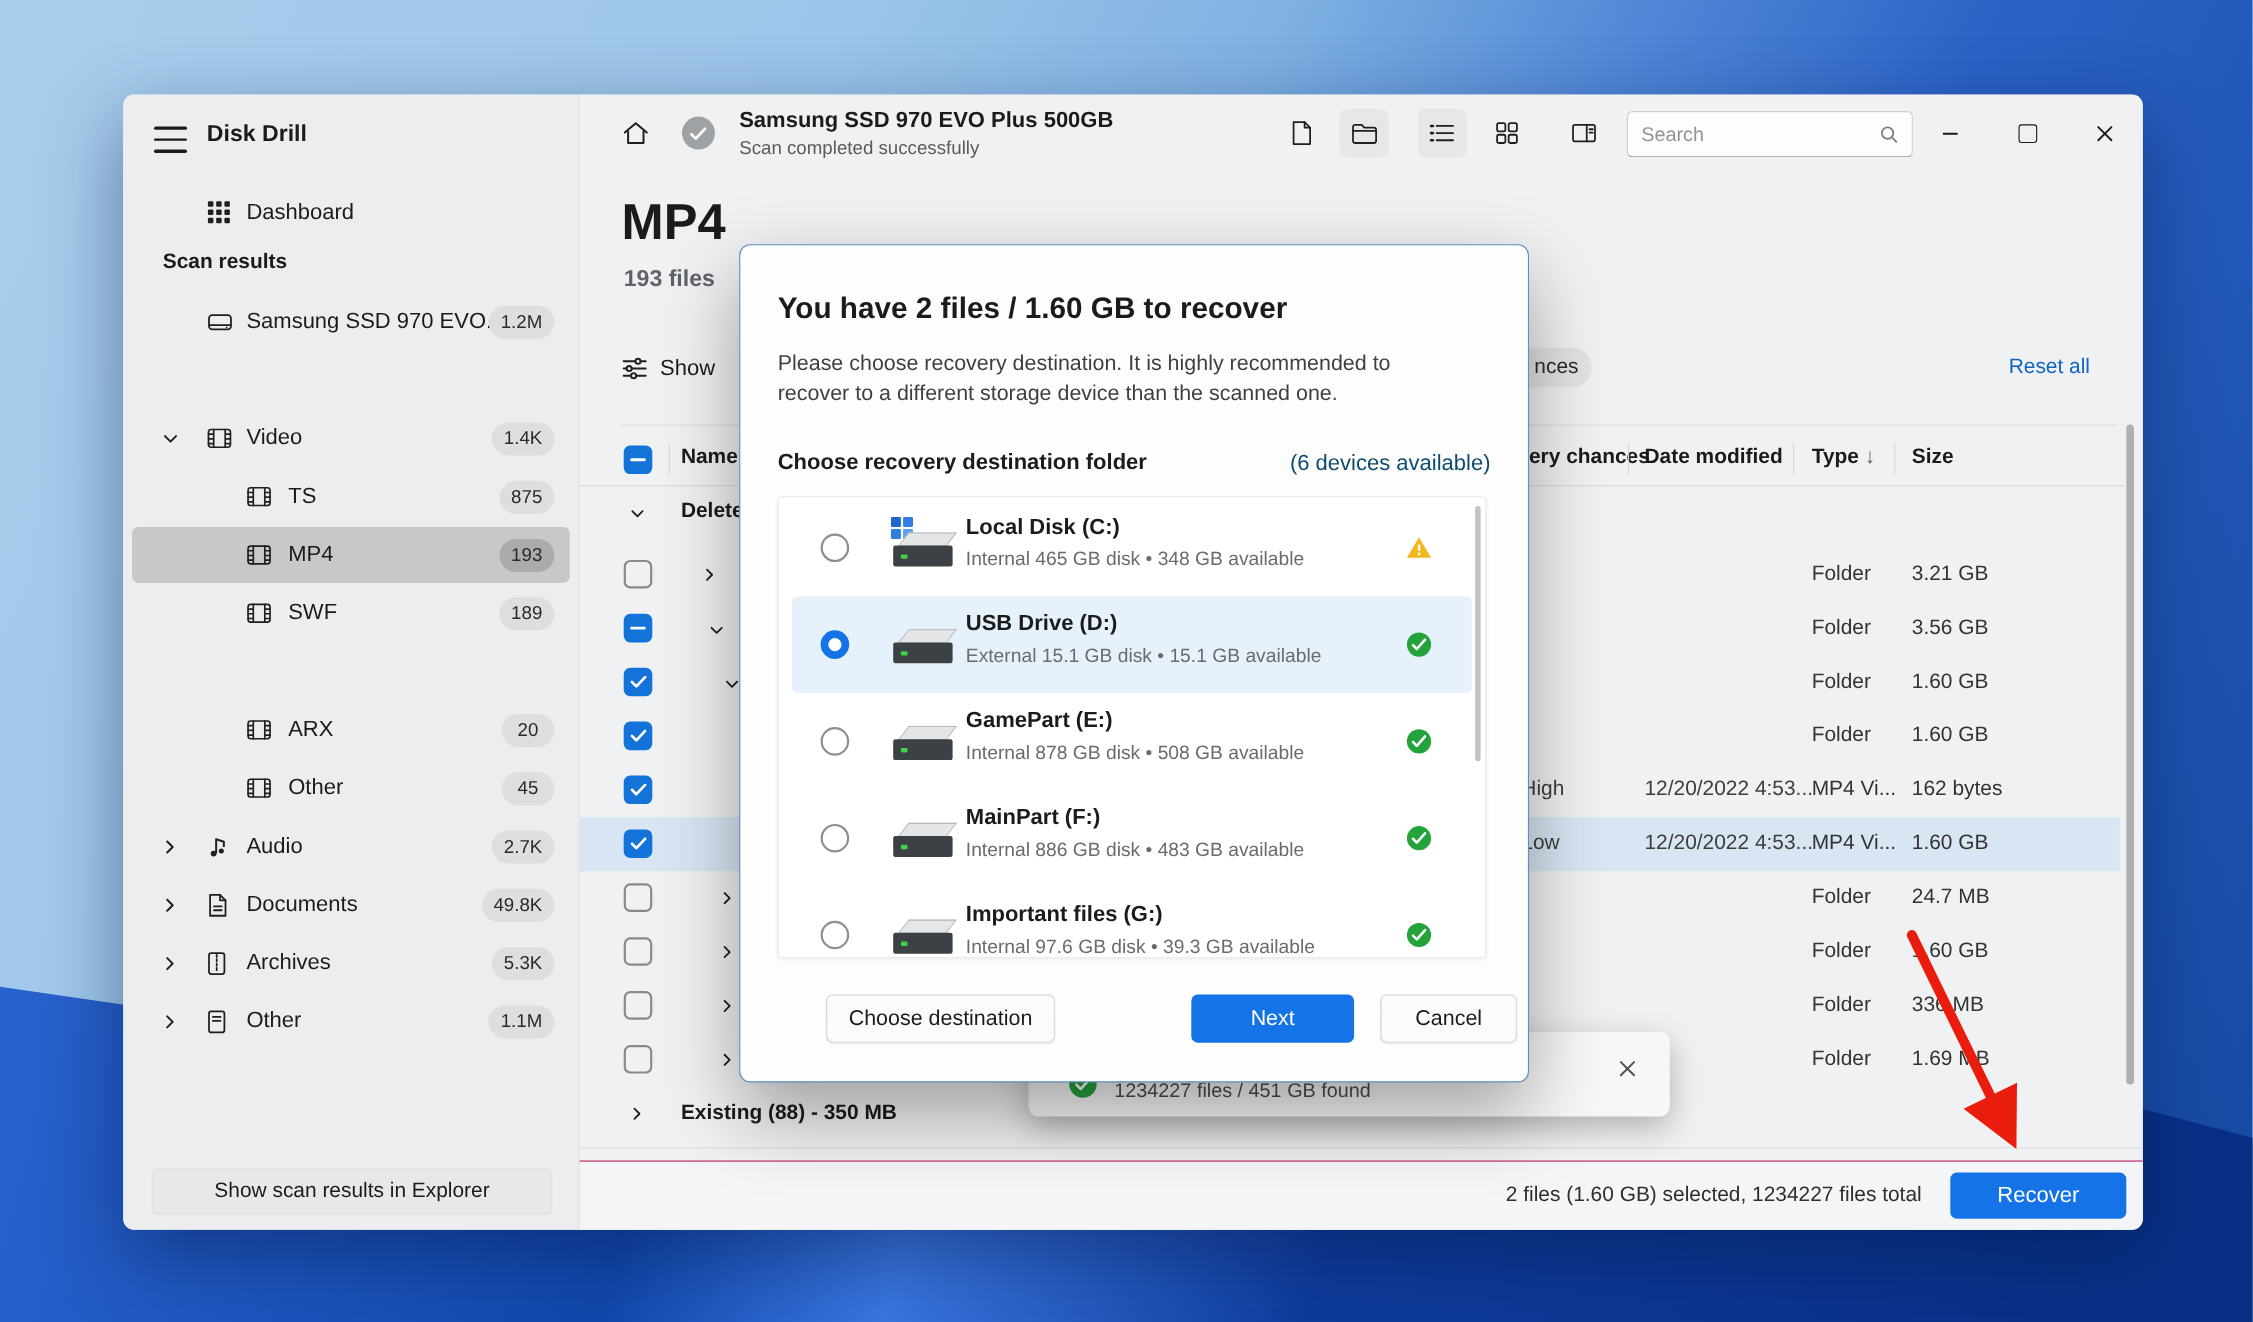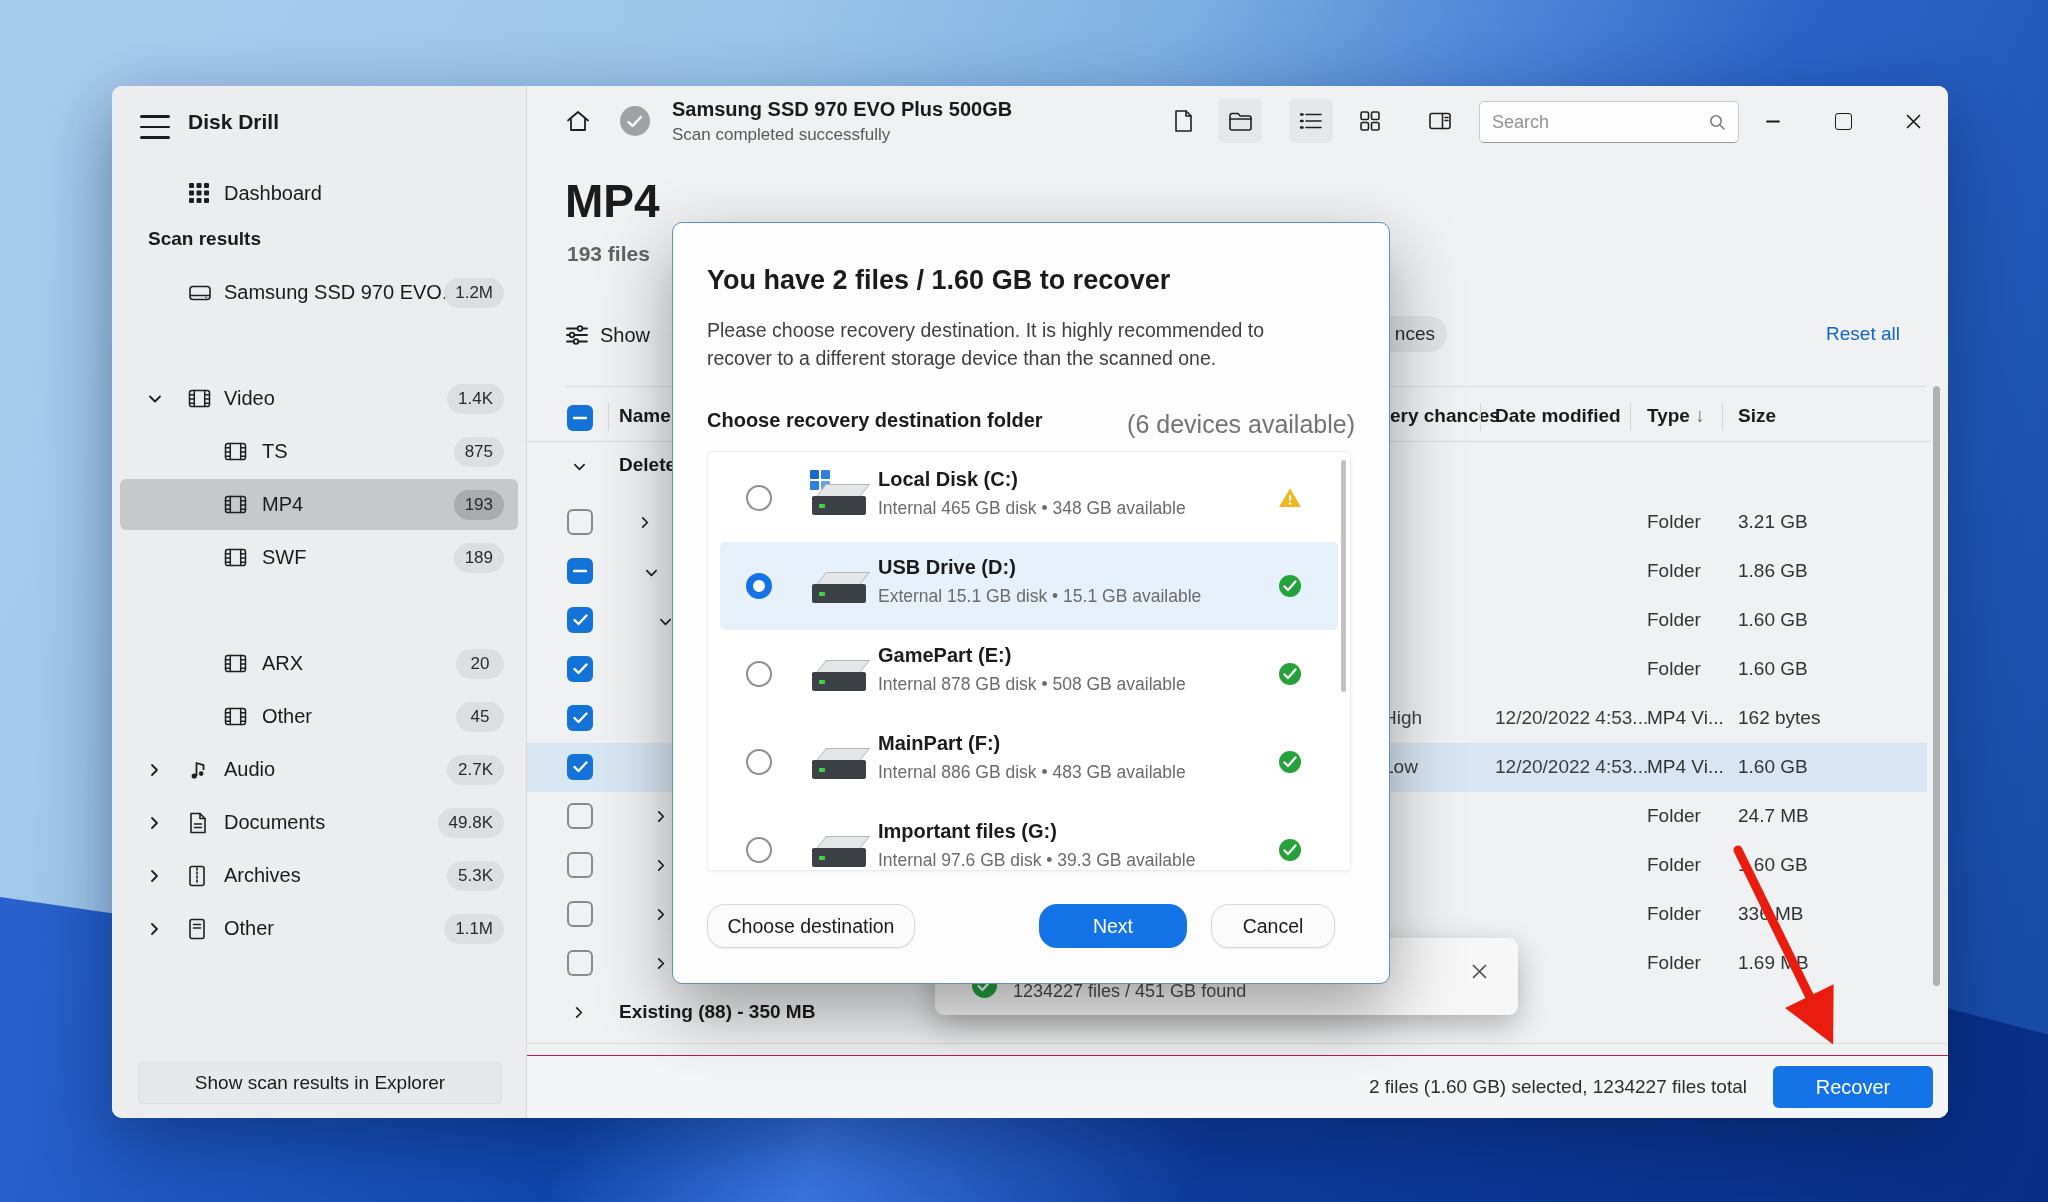--- a/index.html
+++ b/index.html
@@ -78,39 +78,39 @@
     box-shadow:0 10px 30px rgba(0,0,0,.28);z-index:5;}
   .toast .ticon{position:absolute;left:36px;top:34px;}
   .toast .tmsg{position:absolute;left:78px;top:43px;font-size:18px;color:#4d4d4d;}
   .toast .tclose{position:absolute;right:26px;top:20px;width:26px;height:26px;display:flex;align-items:center;justify-content:center;font-size:22px;color:#4d4d4d;cursor:pointer;}
   
   .modal{position:absolute;left:560px;top:136px;width:718px;height:762px;background:#fdfdfe;border:1px solid #5c8fbe;
     border-radius:10px;box-shadow:0 28px 70px rgba(0,0,0,.35);z-index:10;box-sizing:border-box;}
   .m-title{position:absolute;left:34px;top:42px;font-size:27px;font-weight:700;}
   .m-body{position:absolute;left:34px;top:94px;width:620px;font-size:19.5px;line-height:27.5px;color:#3f3f3f;}
   .m-sec{position:absolute;left:34px;top:186px;font-size:20px;font-weight:700;}
-  .m-avail{position:absolute;right:34px;top:187px;font-size:25px;color:#737373;text-align:right;}
+  .m-avail{position:absolute;right:34px;top:187px;font-size:20px;color:#0c4a6e;text-align:right;}
   .devlist{position:absolute;left:34px;top:228px;width:642px;height:418px;background:#ffffff;border:1px solid #ececec;
     border-radius:4px;overflow:hidden;box-shadow:0 1px 3px rgba(0,0,0,.06);}
   .devscroll{position:absolute;right:4px;top:8px;width:5px;height:232px;border-radius:3px;background:#c2c2c3;z-index:3;}
   .dev-row{position:absolute;left:12px;width:618px;height:88px;border-radius:5px;cursor:pointer;}
   .dev-row.dsel{background:#e7f1fb;}
   .radio{position:absolute;left:26px;top:31px;width:26px;height:26px;border-radius:50%;box-sizing:border-box;border:2px solid #8f8f8f;background:#fff;}
   .radio.on{border:7.5px solid #1473e6;}
   .drive{position:absolute;left:92px;top:28px;width:54px;height:33px;}
   .drive .dtop{position:absolute;left:9px;top:2px;width:42px;height:11px;background:#e4e6e8;border:1px solid #b4b7ba;transform:skewX(-38deg);}
   .drive .dbody{position:absolute;left:0;bottom:0;width:100%;height:19px;background:#3c4146;border-radius:2px;}
   .drive .led{position:absolute;left:7px;bottom:7px;width:6px;height:4px;background:#41d24b;border-radius:1px;}
   .winlogo{position:absolute;left:-2px;top:-12px;width:20px;height:20px;display:grid;grid-template-columns:1fr 1fr;grid-template-rows:1fr 1fr;gap:2px;}
   .winlogo div{border-radius:1px;}
   .wl1{background:#1d68cc;} .wl2{background:#2f7ee2;} .wl3{background:#2f7ee2;} .wl4{background:#5fa3f0;}
   .dev-name{position:absolute;left:158px;top:14px;font-size:20px;font-weight:700;}
   .dev-det{position:absolute;left:158px;top:44px;font-size:17.5px;color:#6b6b6b;}
   .dev-stat{position:absolute;left:558px;top:32px;width:24px;height:24px;}
-  .m-btn{position:absolute;top:681px;height:44px;border-radius:18px;box-sizing:border-box;display:flex;align-items:center;justify-content:center;font-size:19.5px;cursor:pointer;}
+  .m-btn{position:absolute;top:681px;height:44px;border-radius:6px;box-sizing:border-box;display:flex;align-items:center;justify-content:center;font-size:19.5px;cursor:pointer;margin-left:44px;}
   .m-btn.light{background:#fbfbfb;border:1px solid #d6d6d6;box-shadow:0 1px 2px rgba(0,0,0,.08);}
   .m-btn.blue{background:#1473e6;color:#fff;}
   .arrow-overlay{position:absolute;left:0;top:0;width:2048px;height:1202px;z-index:20;pointer-events:none;}
 </style>
 </head>
 <body>
 
 <div class="desktop">
   <div class="wp-dark"></div>
 
@@ -410,21 +410,21 @@
       <div class="trow" style="top:461px">
         <div class="cb ind">
             <svg width="14" height="4" viewBox="0 0 14 4">
               <path d="M1 2h12" stroke="#fff" stroke-width="2.6" stroke-linecap="round"></path>
             </svg>
           </div>
         <svg class="chev i2" style="left:118px;top:20px" viewBox="0 0 14 12">
             <path d="M2 3l5 5 5-5"></path>
           </svg>
         <div class="c-type">Folder</div>
-        <div class="c-size">1.86 GB</div>
+        <div class="c-size">3.56 GB</div>
       </div>
       <div class="trow" style="top:510px">
         <div class="cb ck">
             <svg width="15" height="12" viewBox="0 0 15 12">
               <path d="M1.5 6l4 4L13.5 1.5" fill="none" stroke="#fff" stroke-width="2.4" stroke-linecap="round" stroke-linejoin="round"></path>
             </svg>
           </div>
         <svg class="chev i2" style="left:132px;top:20px" viewBox="0 0 14 12">
             <path d="M2 3l5 5 5-5"></path>
           </svg>

